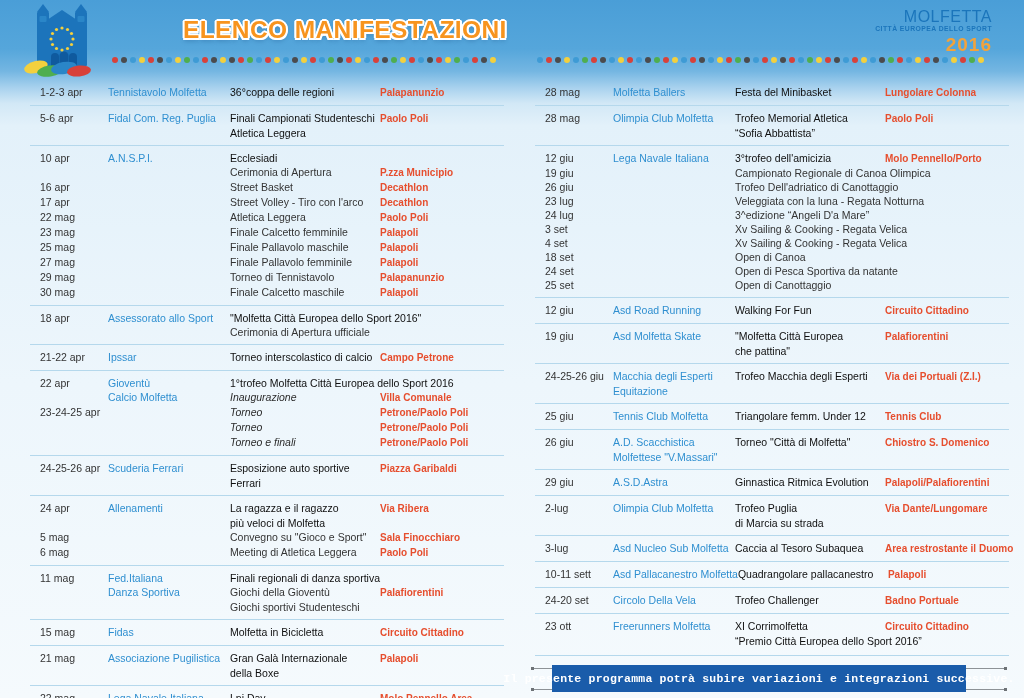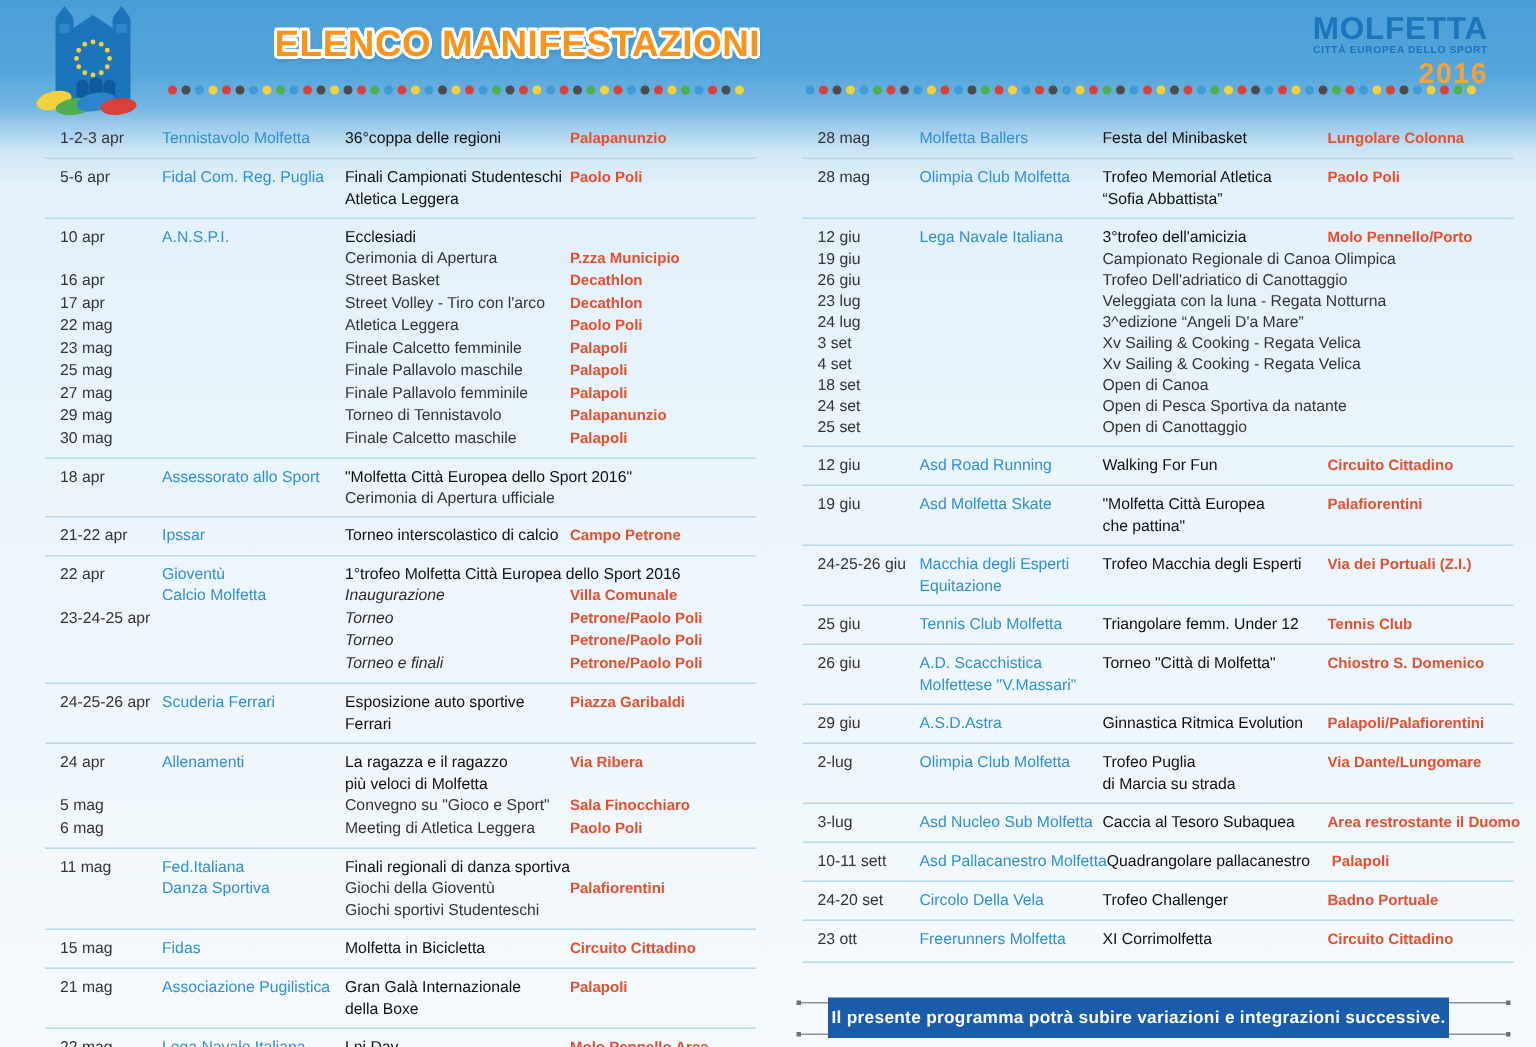--- a/index.html
+++ b/index.html
@@ -18,21 +18,21 @@
   .title{
     position:absolute;left:183px;top:16px;width:312px;text-align:center;
     font-size:24.5px;font-weight:bold;letter-spacing:.4px;color:#f7941e;
     text-shadow:
       -2px 0 0 #fff,2px 0 0 #fff,0 -2px 0 #fff,0 2px 0 #fff,
       -1.5px -1.5px 0 #fff,1.5px -1.5px 0 #fff,-1.5px 1.5px 0 #fff,1.5px 1.5px 0 #fff,
       0 3px 4px rgba(20,70,120,.35);
     white-space:nowrap;
   }
   .brand{position:absolute;right:32px;top:9px;text-align:right;line-height:1;}
-  .brand-city{font-size:21px;font-weight:bold;color:#1b75bb;letter-spacing:.5px;}
+  .brand-city{font-size:16px;font-weight:normal;color:#1b75bb;letter-spacing:.5px;}
   .brand-sub{font-size:6.8px;font-weight:bold;color:#1b75bb;letter-spacing:.45px;margin-top:1px;}
   .brand-year{font-size:19px;font-weight:bold;color:#f2a33c;margin-top:2px;letter-spacing:1px;}
   .dots{position:absolute;top:57px;height:8px;display:flex;gap:3px;}
   .dots-left{left:112px;}
   .dots-right{left:537px;}
   .dot{width:6px;height:6px;border-radius:50%;flex:0 0 auto;}
   
   .col{position:absolute;top:83px;width:474px;}
   .col-left{left:30px;}
   .col-right{left:535px;}
@@ -40,21 +40,21 @@
   .section:first-child{border-top:none;padding-top:2px;}
   .col-right .section:last-child{border-bottom:1px solid #b5d8ec;padding-bottom:7px;}
   .line{display:flex;align-items:baseline;line-height:14px;font-size:10.5px;}
   .date{flex:0 0 68px;padding-left:10px;color:#333;white-space:nowrap;overflow:visible;}
   .org{flex:0 0 122px;color:#2f8fd0;white-space:nowrap;overflow:visible;}
   .event{flex:0 0 auto;min-width:145px;white-space:nowrap;color:#333;}
   .event.bold{font-weight:normal;color:#0f0f0f;}
   .event.italic{font-style:italic;color:#2b2b2b;}
   .venue{padding-left:5px;font-weight:bold;font-size:10px;color:#e64e2e;white-space:nowrap;}
   
-  .banner-wrap{position:absolute;left:530px;top:658px;width:478px;height:40px;}
+  .banner-wrap{position:absolute;left:530px;top:658px;width:478px;height:40px;font-family:Liberation Mono, monospace;}
   .banner{
     position:absolute;left:22px;top:7px;width:414px;height:27px;
     background:#1a5caa;display:flex;align-items:center;justify-content:center;
   }
   .banner-text{color:#fff;font-weight:bold;font-size:11.5px;letter-spacing:.2px;white-space:nowrap;}
   .pin-line{position:absolute;height:1px;background:#8d9296;}
   .pl-tl{left:3px;top:10px;width:19px;}
   .pl-bl{left:3px;top:31px;width:19px;}
   .pl-tr{left:436px;top:10px;width:38px;}
   .pl-br{left:436px;top:31px;width:38px;}
@@ -638,20 +638,26 @@
           <span class="venue">Badno Portuale</span>
         </div>
       </div>
       <div class="section">
         <div class="line">
           <span class="date">23 ott</span>
           <span class="org">Freerunners Molfetta</span>
           <span class="event bold">XI Corrimolfetta</span>
           <span class="venue">Circuito Cittadino</span>
         </div>
+        <div class="line">
+          <span class="date"></span>
+          <span class="org"></span>
+          <span class="event bold">“Premio Città Europea dello Sport 2016”</span>
+          <span class="venue"></span>
+        </div>
       </div>
     </div>
 
   <div class="banner-wrap">
     <div class="pin-line pl-tl"></div>
     <div class="pin-line pl-bl"></div>
     <div class="pin-line pl-tr"></div>
     <div class="pin-line pl-br"></div>
     <div class="pin-dot pd-tl"></div>
     <div class="pin-dot pd-bl"></div>

